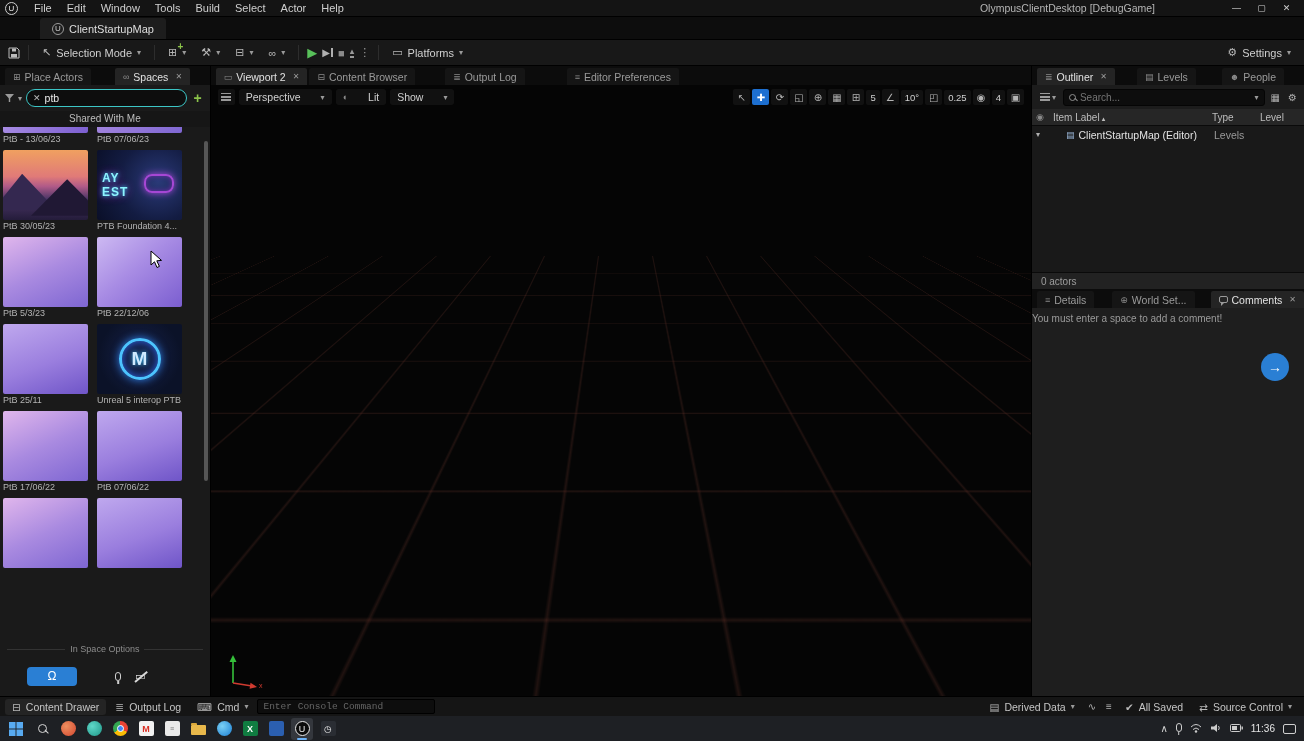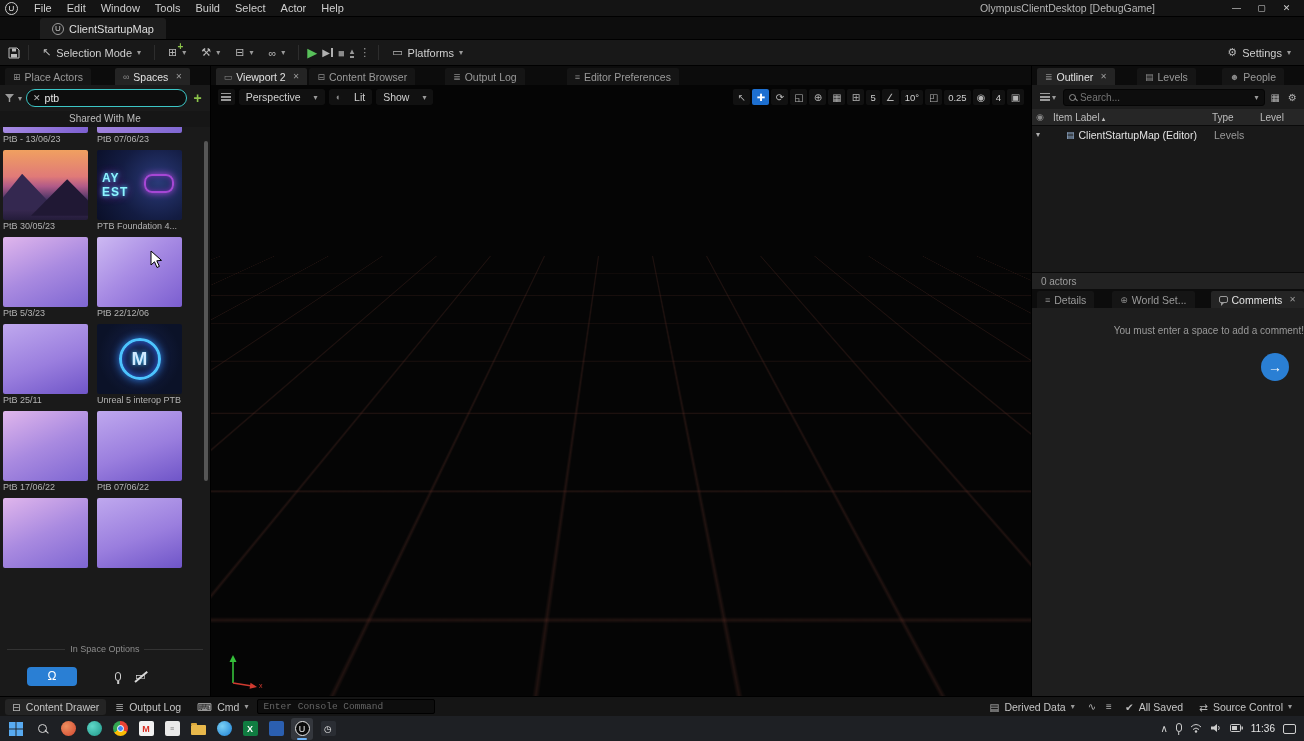--- a/index.html
+++ b/index.html
@@ -79,21 +79,21 @@
 .ic-mag.lg{width:9px;height:9px;border-color:#d5d5d5}
 .ic-mag.lg::after{background:#d5d5d5;width:5px}
 .ic-funnel{width:9px;height:8px;background:#9a9a9a;clip-path:polygon(0 0,100% 0,58% 52%,58% 100%,42% 100%,42% 52%);display:inline-block}
 .ic-bars{width:10px;height:8px;display:inline-block;background:repeating-linear-gradient(#9a9a9a 0 1.5px,transparent 1.5px 3.2px)}
 .ic-bubble{width:9px;height:7px;border:1.2px solid #9a9a9a;border-radius:2px;display:inline-block;position:relative}
 .ic-bubble::after{content:"";position:absolute;left:1px;bottom:-4px;border:2px solid transparent;border-top-color:#9a9a9a;border-left-color:#9a9a9a}
 
 .vp-canvas{flex:1;position:relative;background:#050505;overflow:hidden}
 .vp-floor{position:absolute;left:-45%;top:28%;width:190%;height:150%;background-image:linear-gradient(rgba(135,66,54,.20) 1px,transparent 1px),linear-gradient(90deg,rgba(135,66,54,.20) 1px,transparent 1px);background-size:54px 54px;transform:perspective(520px) rotateX(73deg);transform-origin:50% 0}
 .vp-toolbar{position:absolute;left:0;right:0;top:2px;height:20px;display:flex;align-items:center;gap:4px;padding:0 7px;font-size:10.5px;z-index:3}
-.vp-btn{background:rgba(20,20,20,.85);border-radius:3px;padding:2px 7px;display:flex;align-items:center;gap:13px;color:#d0d0d0}
+.vp-btn{background:rgba(20,20,20,.85);border-radius:3px;padding:2px 7px;display:flex;align-items:center;gap:20px;color:#d0d0d0}
 .vp-tools{margin-left:auto;display:flex;align-items:center;gap:2px}
 .vp-tool{min-width:17px;height:16px;padding:0 2px;display:flex;align-items:center;justify-content:center;color:#b5b5b5;font-size:10px;background:rgba(20,20,20,.85);border-radius:2px}
 .vp-tool.active{background:#1d6fd0;color:#fff}
 .vp-val{font-size:9.5px;color:#d0d0d0;background:rgba(20,20,20,.85);padding:2px 4px;border-radius:2px}
 .axis-gizmo{position:absolute;left:8px;bottom:6px}
 
 .ol-toolbar{flex:0 0 24px;display:flex;align-items:center;gap:4px;padding:0 5px}
 .ol-filter{display:flex;align-items:center;gap:2px;padding:2px 3px}
 .ol-search{flex:1;display:flex;align-items:center;gap:4px;background:#0d0d0d;border:1px solid #050505;border-radius:3px;height:17px;padding:0 5px;min-width:0}
 .ol-search input{flex:1;background:transparent;border:0;outline:0;color:#9a9a9a;font-size:10px;min-width:0}
@@ -102,21 +102,21 @@
 .sort{font-size:7px;color:#bdbdbd;margin-left:2px}
 .ol-rows{flex:0 0 146px;background:#191919;font-size:10.5px}
 .ol-row{height:17px;display:flex;align-items:center;padding:0 4px;color:#e3e3e3;gap:4px}
 .chev{font-size:8px;color:#b0b0b0}
 .ol-indent{width:18px}
 .row-ic{color:#9ab6d8;font-size:9px}
 .ol-row .type{margin-left:auto;width:48px;color:#9a9a9a}
 .ol-row .lvl{width:34px}
 .ol-status{flex:0 0 17px;background:#222;font-size:10px;color:#9d9d9d;display:flex;align-items:center;padding:0 9px;border-top:1px solid #0a0a0a}
 .comments-body{flex:1;position:relative;background:#1e1e1e}
-.comment-hint{font-size:10px;color:#9a9a9a;text-align:right;margin-top:17px}
+.comment-hint{font-size:10px;color:#9a9a9a;text-align:left;margin-top:5px}
 .fab{position:absolute;right:15px;top:45px;width:28px;height:28px;border-radius:50%;background:#2a7fd4;color:#fff;display:flex;align-items:center;justify-content:center;font-size:14px}
 
 .statusbar{flex:0 0 20px;background:#151515;border-top:1px solid #000;display:flex;align-items:center;gap:2px;padding:0 5px;font-size:10.5px}
 .sb-btn{display:flex;align-items:center;gap:5px;color:#c5c5c5;padding:2px 7px;border-radius:3px;white-space:nowrap}
 .sb-btn.drawer{background:#242424}
 .console-input{width:178px;height:15px;background:#0d0d0d;border:1px solid #000;border-radius:2px;color:#9a9a9a;font-size:9.5px;padding:0 5px;font-family:Liberation Mono, monospace;outline:0}
 .console-input::placeholder{color:#666}
 .sb-ic{color:#b0b0b0;font-size:10px;padding:0 4px}
 
 .taskbar{flex:0 0 25px;background:#1e2024;display:flex;align-items:center;gap:4px;padding:0 5px}

